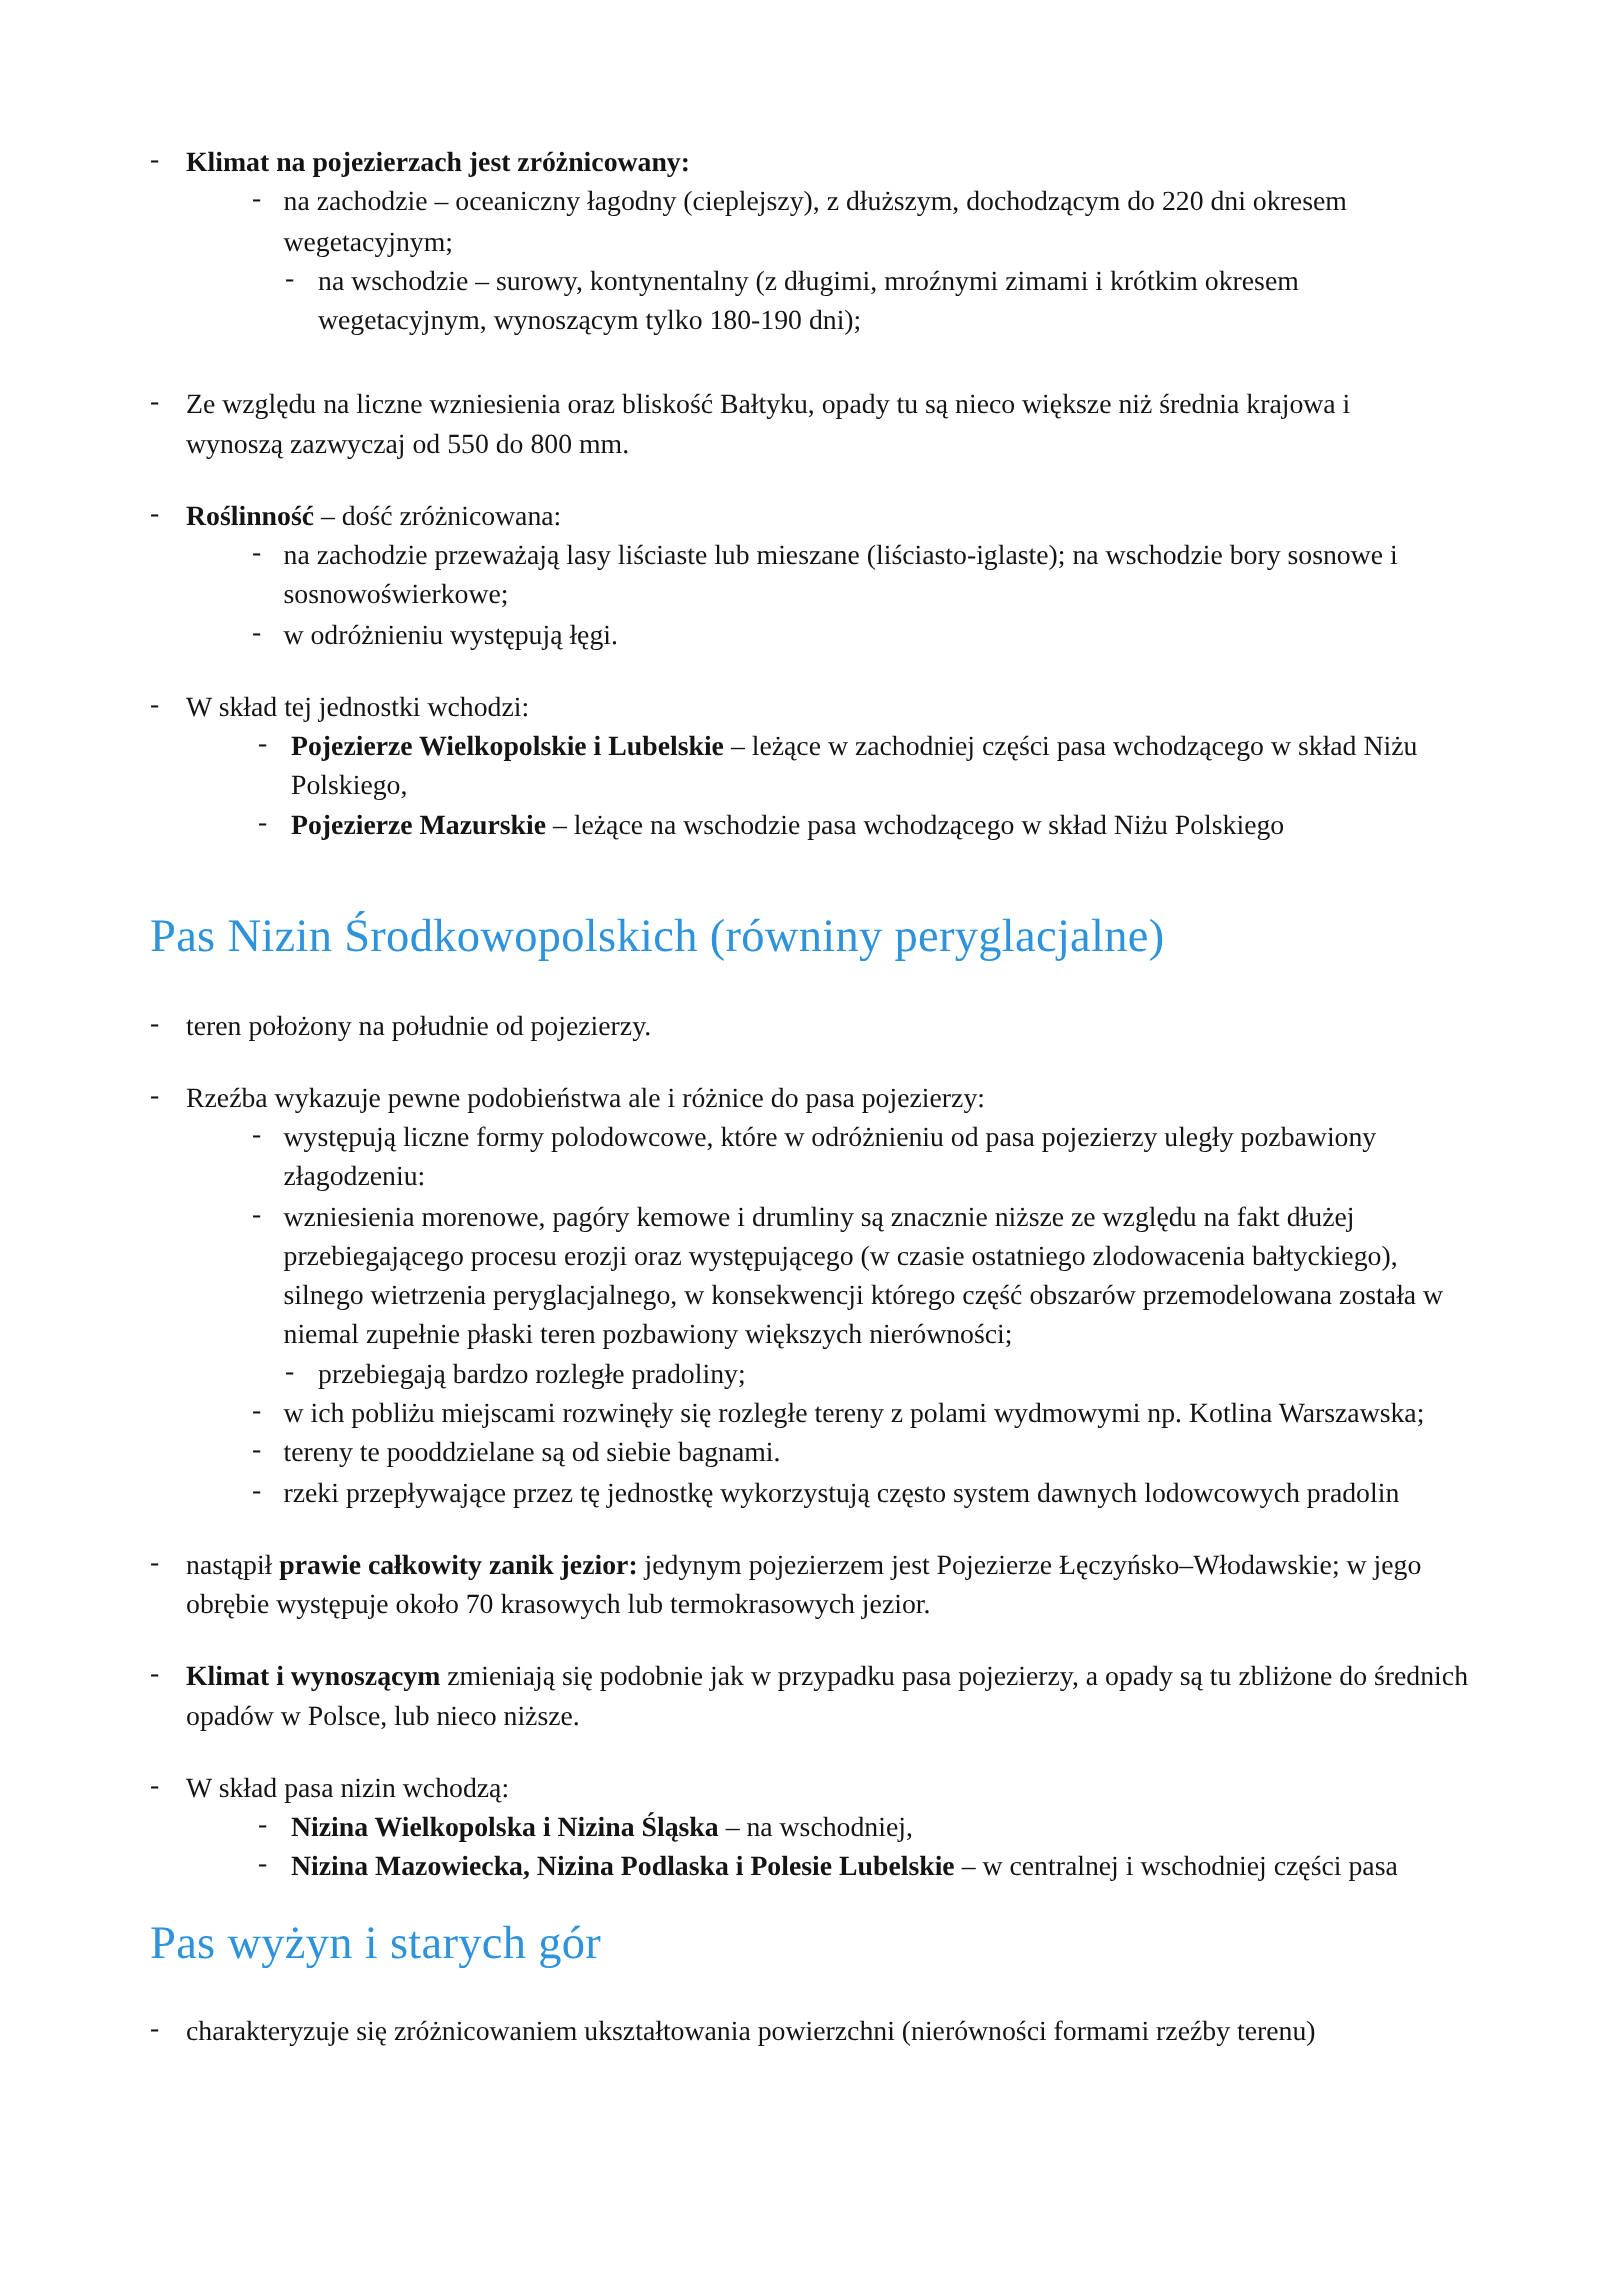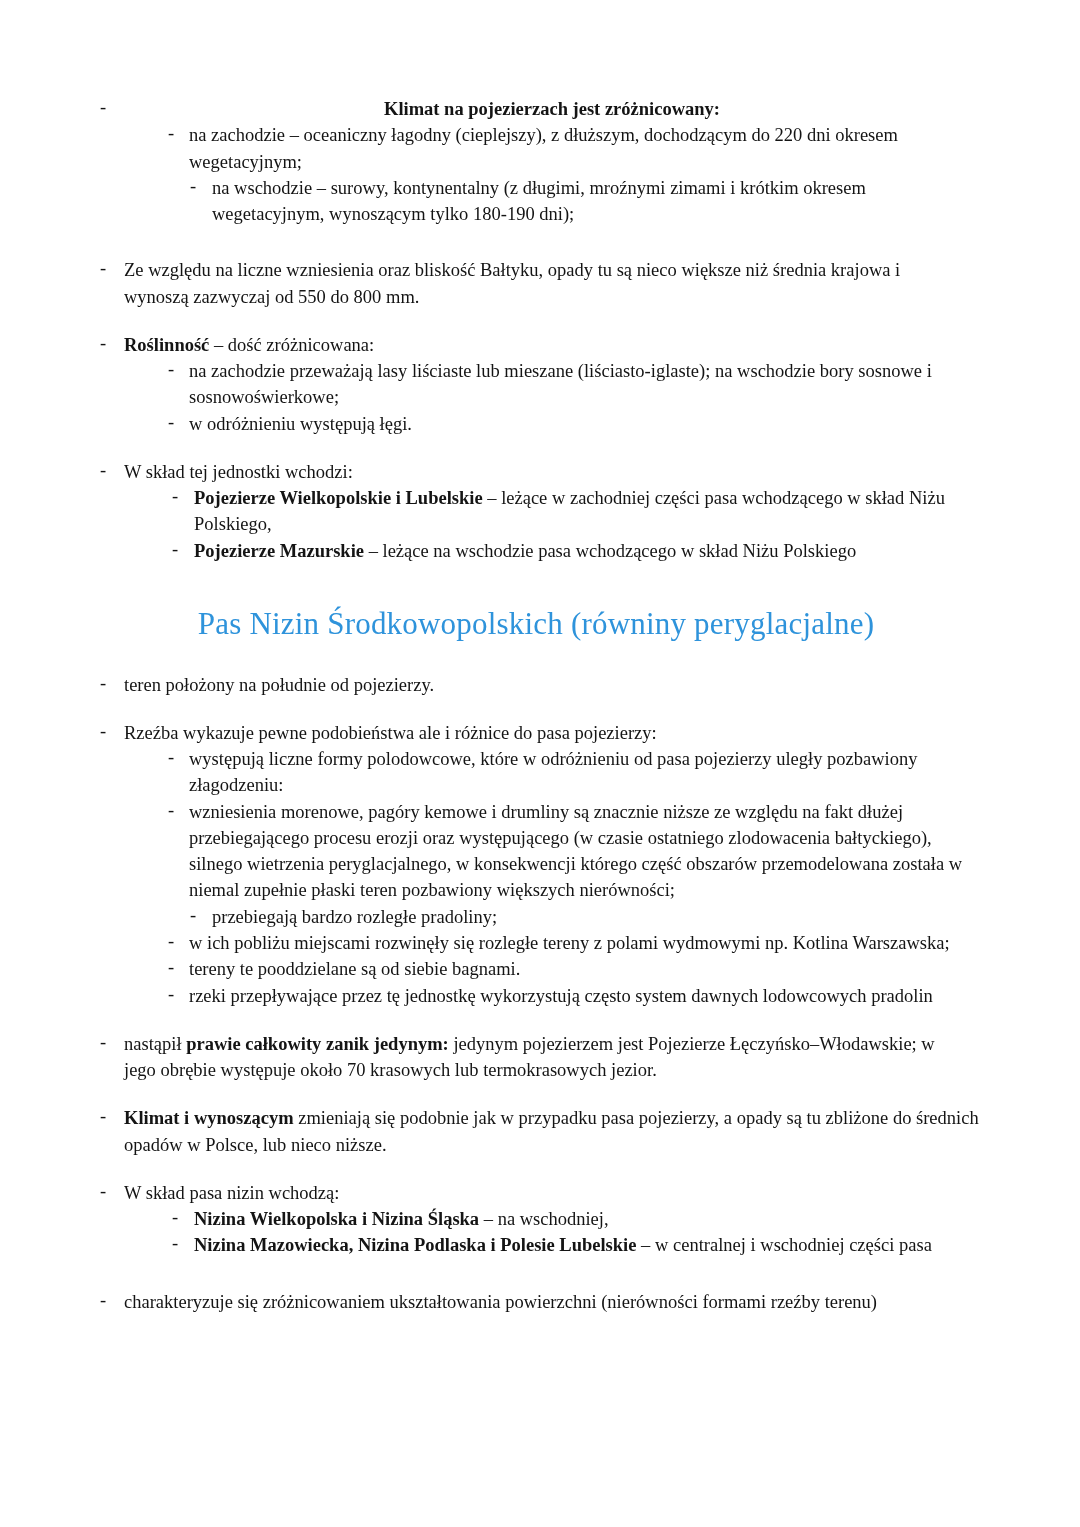--- a/index.html
+++ b/index.html
@@ -56,32 +56,31 @@
   .lvl2d .dash { width: 22px; }
 
   .b { font-weight: bold; }
 
   
   .gap-lg { height: 30px; }
   .gap-md { height: 22px; }
 
   
   .heading {
-    text-align: center;
     color: #2E93DB;
     font-size: 31px;
     line-height: 1.15;
     font-weight: normal;
     letter-spacing: 0.2px;
     white-space: nowrap;
   }
   .heading-1 { margin: 42px 0 0 0; padding-right: 8px; }
   .heading-2 { margin: 18px 0 0 0; padding-right: 8px; }
 
-  .max-w { max-width: 880px; text-align: center; }
+  .max-w { max-width: 880px; }
 </style>
 </head>
 <body>
 
 <div class="page">
 
   <div class="item lvl1">
     <span class="dash">-</span>
     <span class="txt b max-w">Klimat na pojezierzach jest zróżnicowany:</span>
   </div>
@@ -168,21 +167,21 @@
   </div>
   <div class="item lvl2">
     <span class="dash">-</span>
     <span class="txt" style="max-width:800px">rzeki przepływające przez tę jednostkę wykorzystują często system dawnych lodowcowych pradolin</span>
   </div>
 
   <div class="gap-md"></div>
 
   <div class="item lvl1">
     <span class="dash">-</span>
-    <span class="txt" style="max-width:830px"><span>nastąpił </span><span class="b">prawie całkowity zanik jedynym:</span><span> jedynym pojezierzem jest Pojezierze Łęczyńsko–Włodawskie; w jego obrębie występuje około 70 krasowych lub termokrasowych jezior.</span></span>
+    <span class="txt" style="max-width:830px"><span>nastąpił </span><span class="b">prawie całkowity zanik jezior:</span><span> jedynym pojezierzem jest Pojezierze Łęczyńsko–Włodawskie; w jego obrębie występuje około 70 krasowych lub termokrasowych jezior.</span></span>
   </div>
 
   <div class="gap-md"></div>
 
   <div class="item lvl1">
     <span class="dash">-</span>
     <span class="txt" style="max-width:855px"><span class="b">Klimat i wynoszącym</span><span> zmieniają się podobnie jak w przypadku pasa pojezierzy, a opady są tu zbliżone do średnich opadów w Polsce, lub nieco niższe.</span></span>
   </div>
 
   <div class="gap-md"></div>
@@ -193,20 +192,21 @@
   </div>
   <div class="item lvl2d">
     <span class="dash">-</span>
     <span class="txt"><span class="b">Nizina Wielkopolska i Nizina Śląska</span><span> – na wschodniej,</span></span>
   </div>
   <div class="item lvl2d">
     <span class="dash">-</span>
     <span class="txt" style="max-width:795px"><span class="b"> Nizina Mazowiecka, Nizina Podlaska i Polesie Lubelskie</span><span> – w centralnej i wschodniej części pasa</span></span>
   </div>
 
+  <div class="heading heading-2">Pas wyżyn i starych gór</div>
 
   <div class="gap-lg"></div>
 
   <div class="item lvl1">
     <span class="dash">-</span>
     <span class="txt" style="max-width:830px">charakteryzuje się zróżnicowaniem ukształtowania powierzchni (nierówności formami rzeźby terenu)</span>
   </div>
 
 </div>
 

